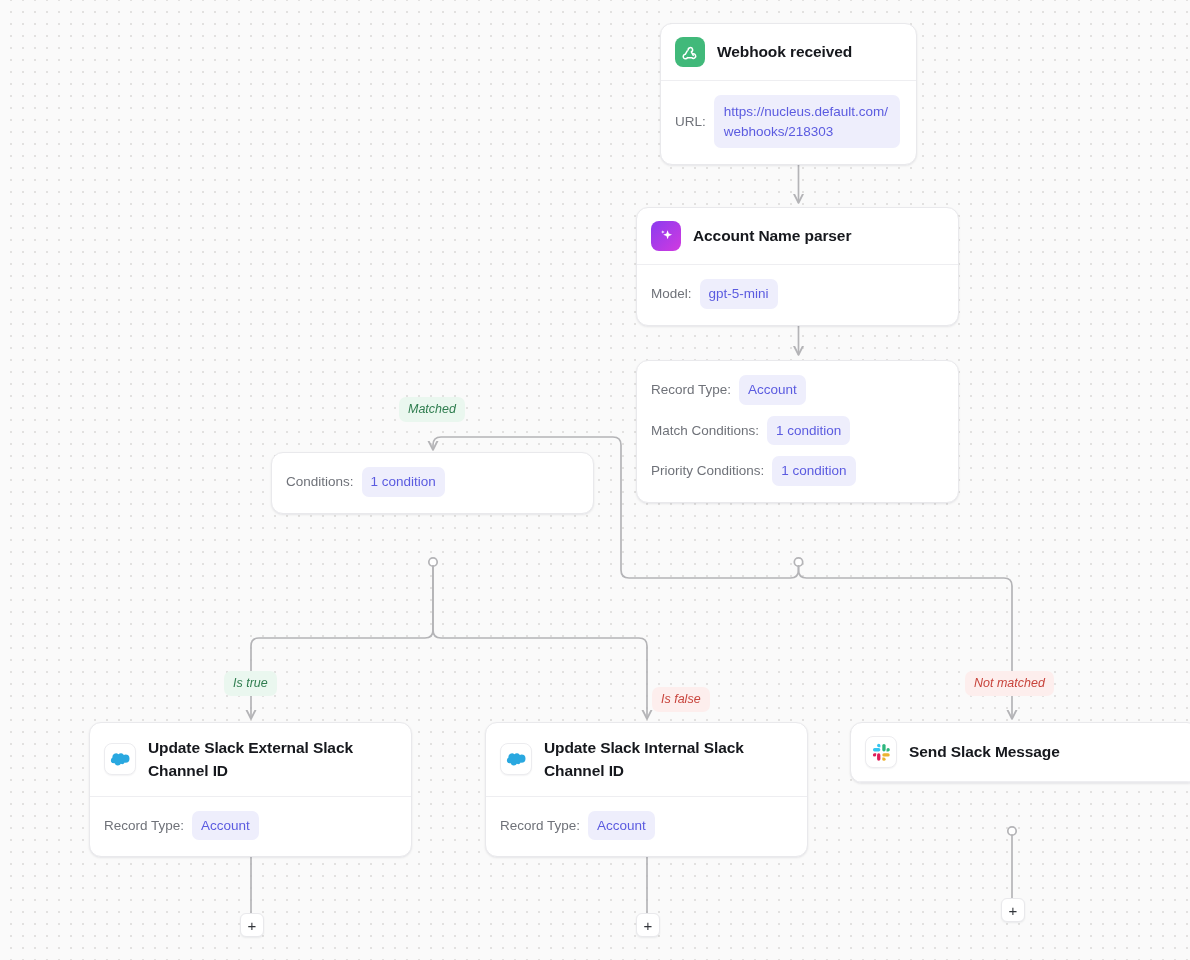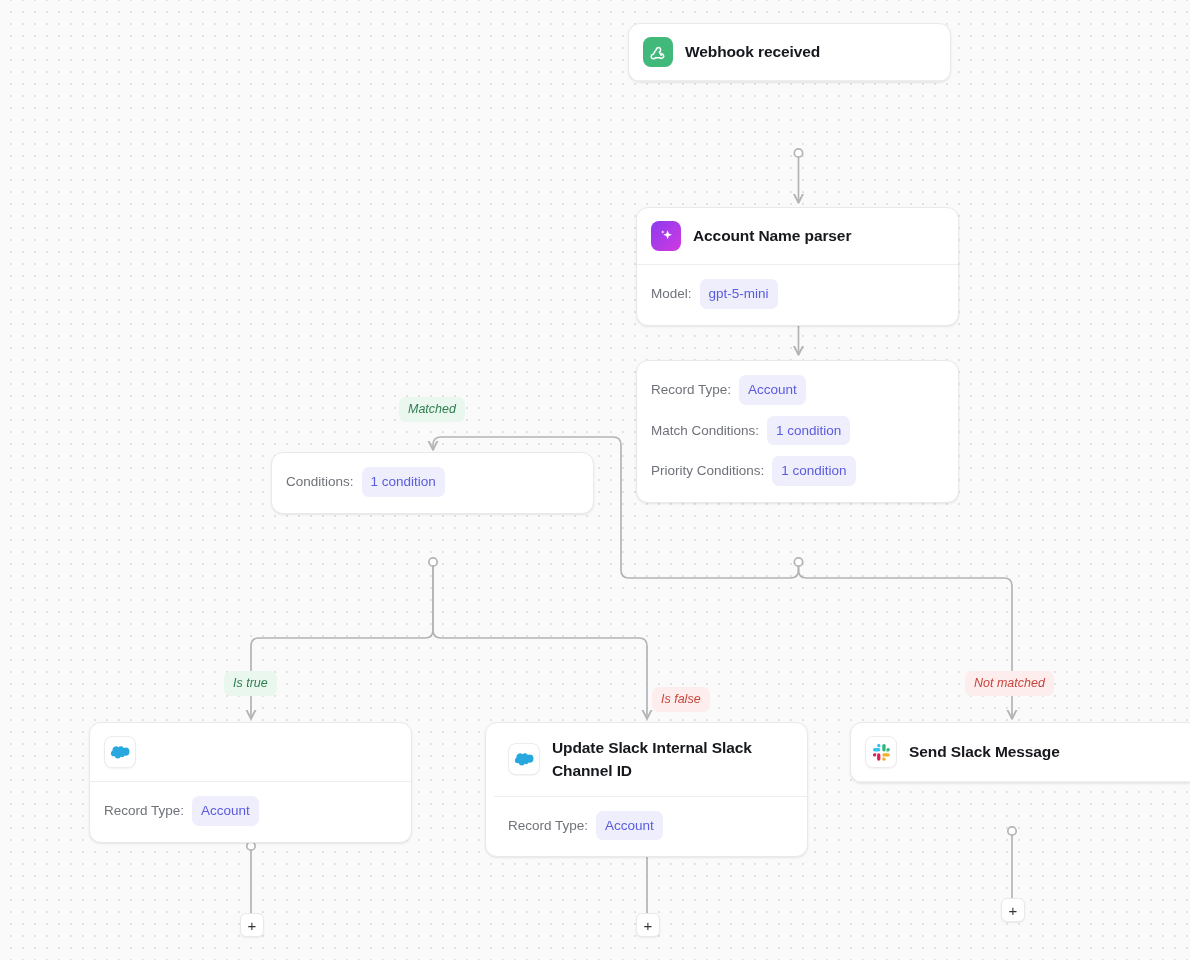--- a/index.html
+++ b/index.html
@@ -196,31 +196,37 @@
 
       <circle cx="251" cy="846" r="4.2" fill="#ffffff"></circle>
       <path d="M 251 850 L 251 913"></path>
       <circle cx="647" cy="846" r="4.2" fill="#ffffff"></circle>
       <path d="M 647 850 L 647 913"></path>
       <circle cx="1012" cy="831" r="4.2" fill="#ffffff"></circle>
       <path d="M 1012 835 L 1012 898"></path>
     </g>
   </svg>
 
-  <div class="node" style="left:628px; top:23px; width:323px;">
+  <div class="node" style="left:660px; top:23px; width:257px;">
     <div class="node-head">
       <span class="icon webhook">
         <svg width="18" height="18" viewBox="0 0 24 24" fill="none" stroke="#ffffff" stroke-width="2" stroke-linecap="round" stroke-linejoin="round">
           <path d="M9.5 9.2a3 3 0 1 1 4.2 2.7l2.6 4.6"></path>
           <path d="M15.6 14.6a3 3 0 1 1-1.2 4.9H9.1"></path>
           <path d="M8.6 19.5a3 3 0 1 1-2.9-4.4l2.6-4.6"></path>
         </svg>
       </span>
       <span class="node-title">Webhook received</span>
     </div>
+    <div class="node-body">
+      <div class="row">
+        <span class="row-label">URL:</span>
+        <span class="chip wrap">https://nucleus.default.com/webhooks/218303</span>
+      </div>
+    </div>
   </div>
 
   <div class="node" style="left:636px; top:207px; width:323px;text-align:center;">
     <div class="node-head">
       <span class="icon ai">
         <svg width="19" height="19" viewBox="0 0 24 24" fill="#ffffff">
           <path d="M13.4 4.2l1.5 4.1 4.1 1.5-4.1 1.5-1.5 4.1-1.5-4.1-4.1-1.5 4.1-1.5z"></path>
           <path d="M7.4 4.0l.62 1.68 1.68.62-1.68.62-.62 1.68-.62-1.68-1.68-.62 1.68-.62z"></path>
         </svg>
       </span>
@@ -260,30 +266,31 @@
     </div>
   </div>
 
   <div class="node" style="left:89px; top:722px; width:323px;">
     <div class="node-head" style="align-items:center;">
       <span class="icon sf">
         <svg width="21" height="21" viewBox="0 0 24 18">
           <path d="M9.6 3.1a3.9 3.9 0 0 1 6.2.7 4.6 4.6 0 0 1 1.9-.4 4.6 4.6 0 0 1 0 9.2 4.5 4.5 0 0 1-.9-.1 3.4 3.4 0 0 1-4.4 1.4 3.8 3.8 0 0 1-7-.6 3.5 3.5 0 0 1-.8.1A3.6 3.6 0 0 1 1 9.8a3.6 3.6 0 0 1 1.8-3.1 4.1 4.1 0 0 1 6.8-3.6z" fill="#29a8e0"></path>
         </svg>
       </span>
+      <span class="node-title" style="max-width:238px;">Update Slack External Slack Channel ID</span>
     </div>
     <div class="node-body">
       <div class="row">
         <span class="row-label">Record Type:</span>
         <span class="chip">Account</span>
       </div>
     </div>
   </div>
 
-  <div class="node" style="left:485px; top:722px; width:323px;padding-left:8px;">
+  <div class="node" style="left:485px; top:722px; width:323px;">
     <div class="node-head" style="align-items:center;">
       <span class="icon sf">
         <svg width="21" height="21" viewBox="0 0 24 18">
           <path d="M9.6 3.1a3.9 3.9 0 0 1 6.2.7 4.6 4.6 0 0 1 1.9-.4 4.6 4.6 0 0 1 0 9.2 4.5 4.5 0 0 1-.9-.1 3.4 3.4 0 0 1-4.4 1.4 3.8 3.8 0 0 1-7-.6 3.5 3.5 0 0 1-.8.1A3.6 3.6 0 0 1 1 9.8a3.6 3.6 0 0 1 1.8-3.1 4.1 4.1 0 0 1 6.8-3.6z" fill="#29a8e0"></path>
         </svg>
       </span>
       <span class="node-title" style="max-width:238px;">Update Slack Internal Slack Channel ID</span>
     </div>
     <div class="node-body">
       <div class="row">

